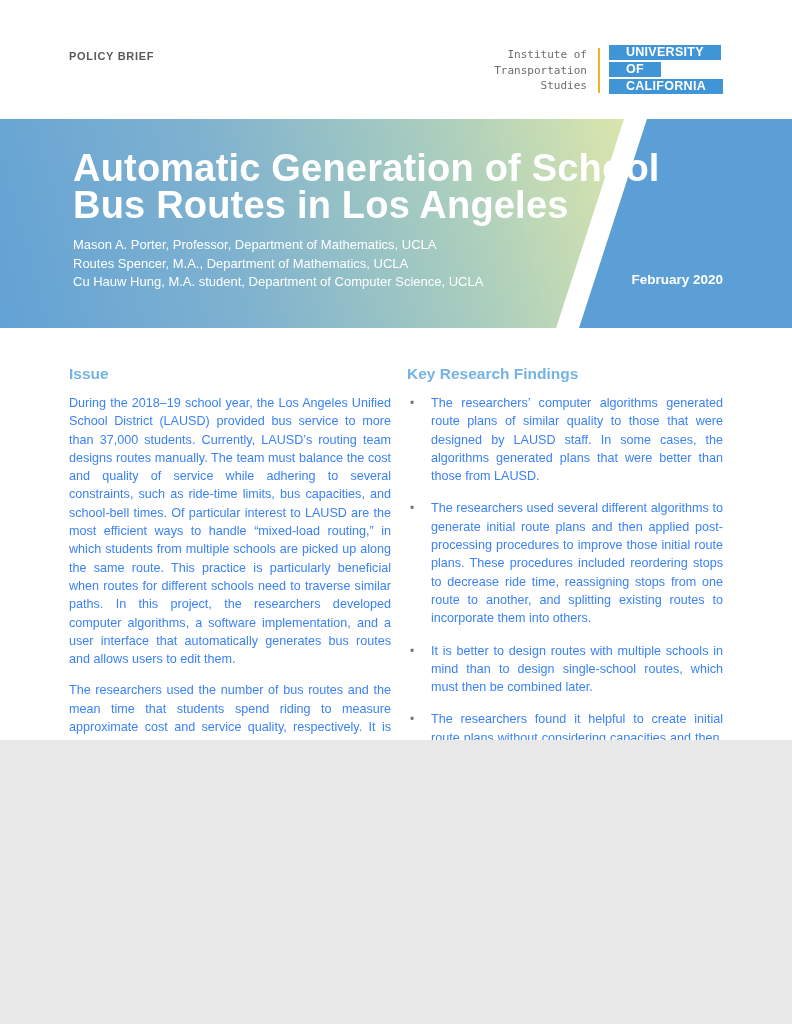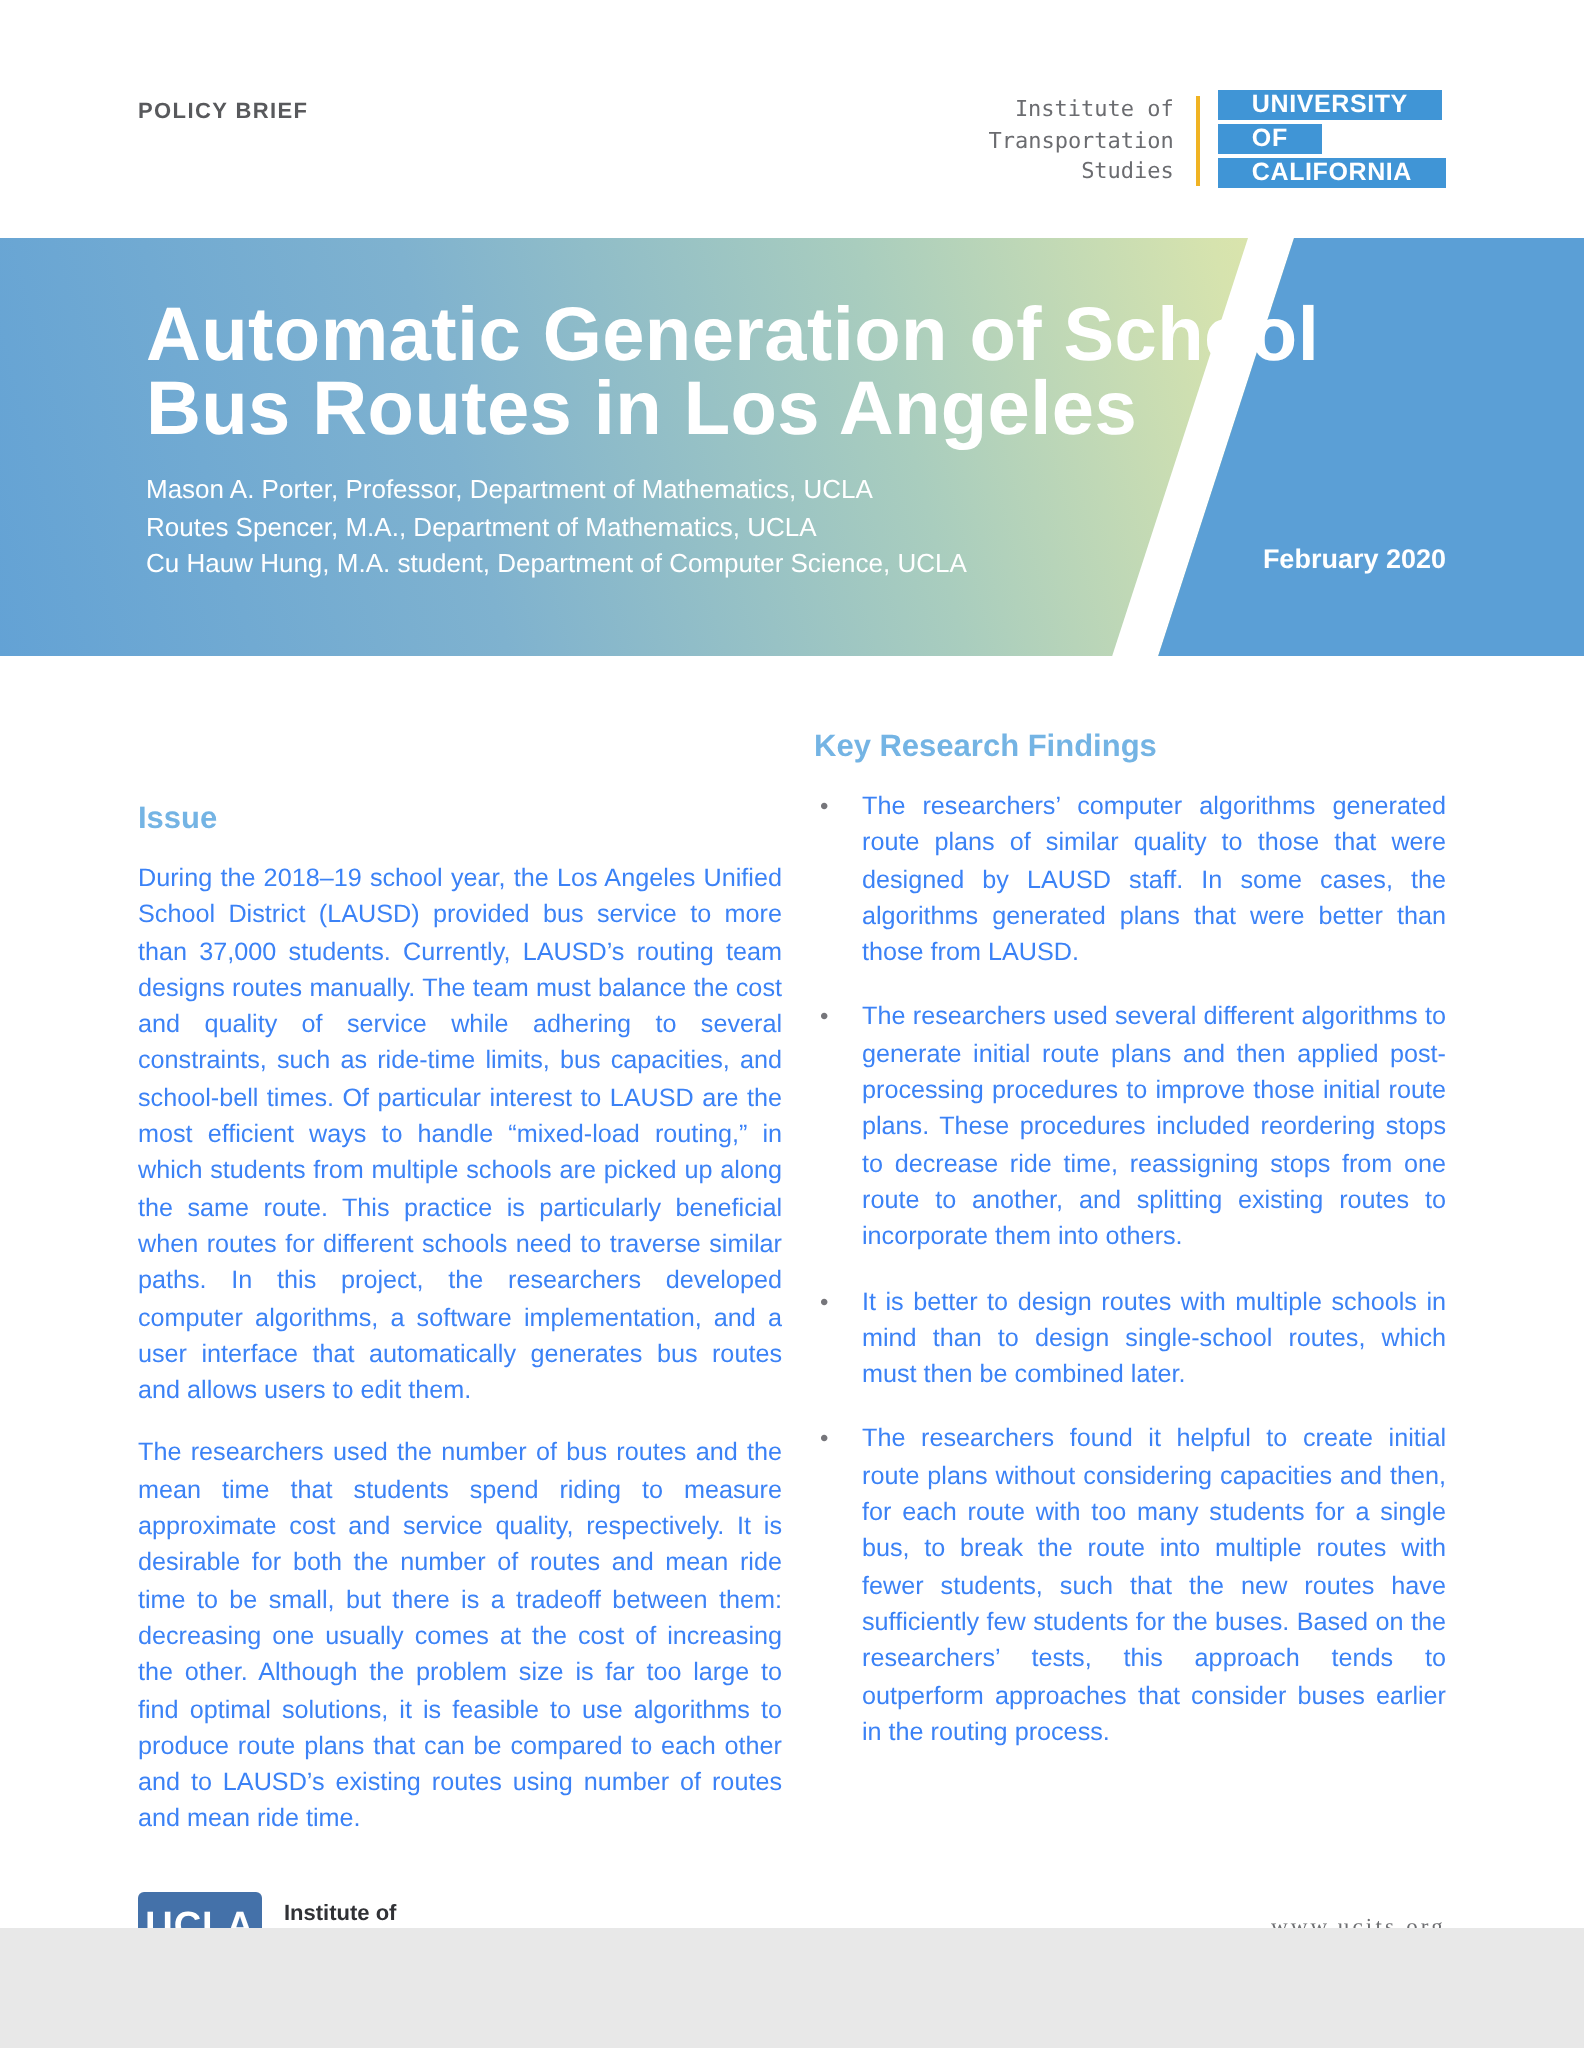--- a/index.html
+++ b/index.html
@@ -1,19 +1,19 @@
 <!DOCTYPE html>
 <html><head>
 <meta charset="utf-8">
 <style>
   * { margin: 0; padding: 0; box-sizing: border-box; }
   html, body { background: #e8e8e8; }
   .page {
     position: relative;
-    width: 792px; height: 964px;
+    width: 792px; height: 740px;
     margin: 0 auto;
     background: #ffffff;
     overflow: hidden;
     font-family: "Liberation Sans", sans-serif;
   }
 
   
   .header {
     position: absolute; top: 45px; left: 69px; right: 69px;
     display: flex; justify-content: space-between; align-items: flex-start;
@@ -68,21 +68,21 @@
   .banner-date {
     position: absolute; right: 69px; top: 153px;
     color: #ffffff; font-size: 13.5px; font-weight: bold;
   }
 
   
   .content {
     position: absolute; top: 365px; left: 69px; width: 654px;
     display: flex; gap: 16px;
   }
-  .col-left  { width: 322px; flex: none; margin-top: 36px; }
+  .col-left  { width: 322px; flex: none; }
   .col-right { width: 316px; flex: none; }
   .section-heading {
     font-size: 15.5px; font-weight: bold; color: #74B4E4;
     margin-bottom: 11px;
   }
   .body-text, .bullet-text {
     font-size: 12.6px; line-height: 18.3px; color: #3b82f6;
     text-align: justify;
   }
   .body-text p { margin-bottom: 13px; }

